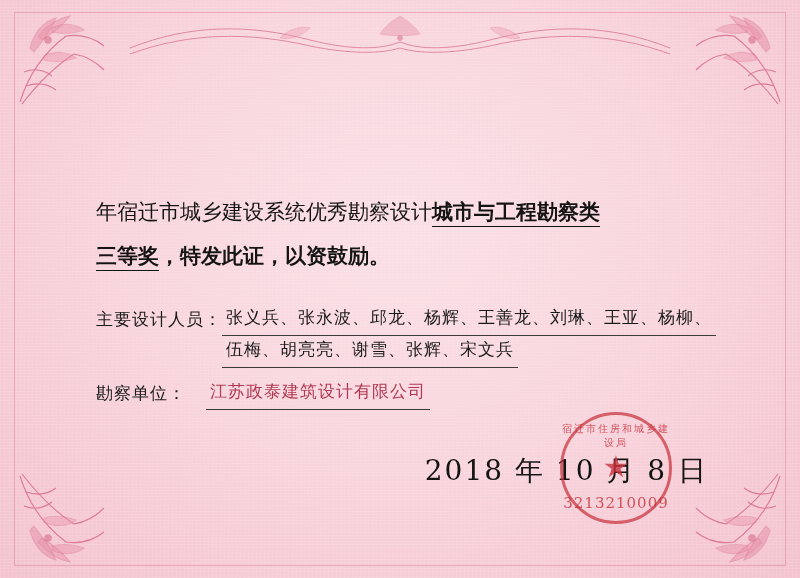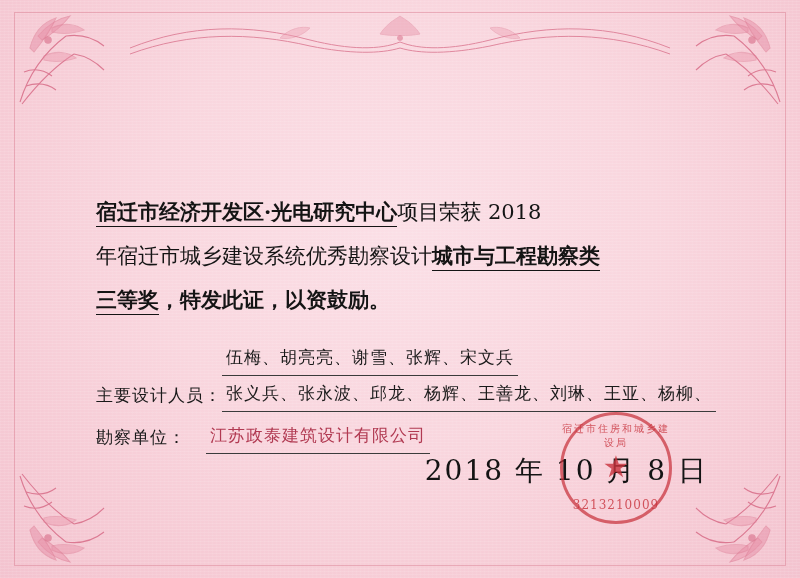--- a/index.html
+++ b/index.html
@@ -184,21 +184,21 @@
     color: rgba(200, 50, 60, 0.8);
     font-family: "DejaVu Serif", "Liberation Serif", serif;
   }
   .seal-arc-text {
     top: 10px;
     font-size: 10px;
     letter-spacing: 2px;
   }
   .seal-bottom-text {
     bottom: 12px;
-    font-size: 12px;
+    font-size: 15px;
     letter-spacing: 1px;
   }
 </style>
 </head>
 <body>
 
 <div class="certificate">
 
   <div class="paper-texture"></div>
   <div class="border-frame"></div>
@@ -271,42 +271,39 @@
       <path d="M250 20 C 258 8, 268 4, 270 2 C 272 4, 282 8, 290 20 C 280 22, 260 22, 250 20 Z" fill="#e27f9a" opacity="0.5"></path>
       <path d="M150 24 C 160 14, 172 12, 180 14 C 172 22, 160 26, 150 24 Z" fill="#e889a2" opacity="0.45"></path>
       <path d="M390 24 C 380 14, 368 12, 360 14 C 368 22, 380 26, 390 24 Z" fill="#e889a2" opacity="0.45"></path>
       <circle cx="270" cy="24" r="2.5" fill="#d4627f" opacity="0.7"></circle>
     </g>
   </svg>
 
 
   <div class="body-block">
 
-    <div class="para line1">
-      <span class="bold-underline">宿迁市经济开发区·光电研究中心</span><span>项目荣获 2018</span>
-    </div>
 
     <div class="para line2">
       <span>年宿迁市城乡建设系统优秀勘察设计</span><span class="bold-underline">城市与工程勘察类</span>
     </div>
 
     <div class="para line3">
       <span class="bold-underline">三等奖</span><span class="bold">，特发此证，以资鼓励。</span>
     </div>
 
     <div class="field-rows">
 
+      <div class="field-row designers1">
+        <span class="field-label">主要设计人员：</span>
+        <span class="field-value">张义兵、张永波、邱龙、杨辉、王善龙、刘琳、王亚、杨柳、</span>
+      </div>
+
       <div class="field-row designers2 indent">
         <span class="field-label">主要设计人员：</span>
         <span class="field-value">伍梅、胡亮亮、谢雪、张辉、宋文兵</span>
-      </div>
-
-      <div class="field-row designers1">
-        <span class="field-label">主要设计人员：</span>
-        <span class="field-value">张义兵、张永波、邱龙、杨辉、王善龙、刘琳、王亚、杨柳、</span>
       </div>
 
       <div class="field-row org">
         <span class="field-label">勘察单位：</span>
         <span class="field-value">江苏政泰建筑设计有限公司</span>
       </div>
 
     </div>
   </div>
 

